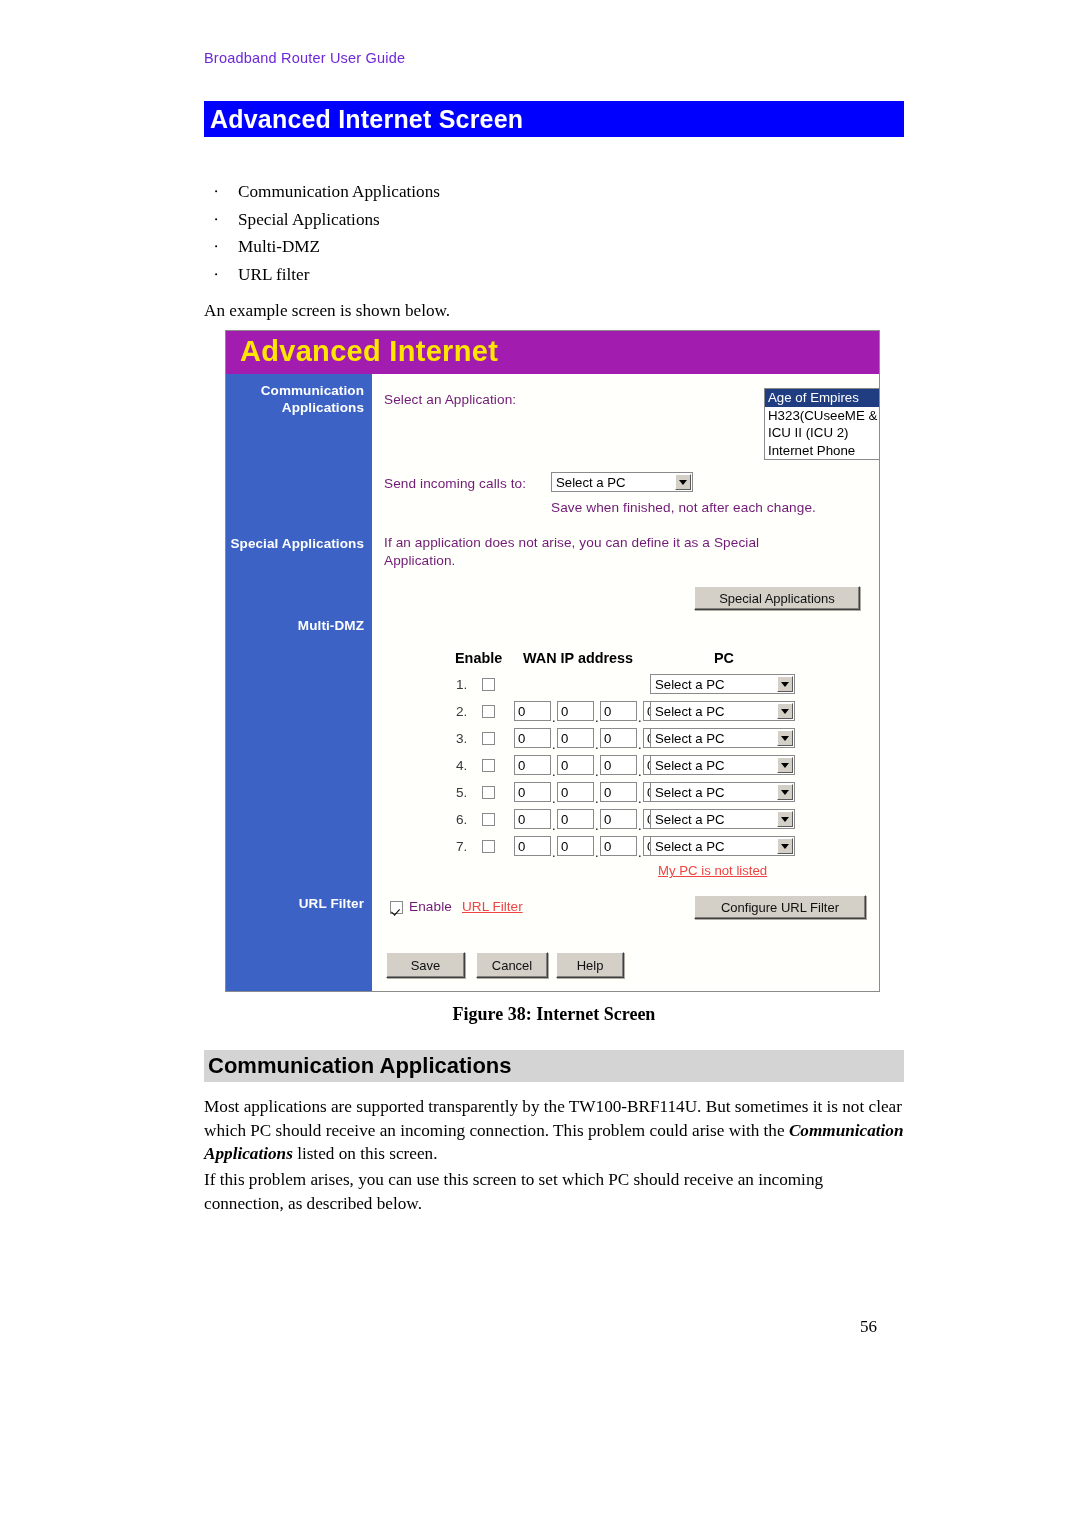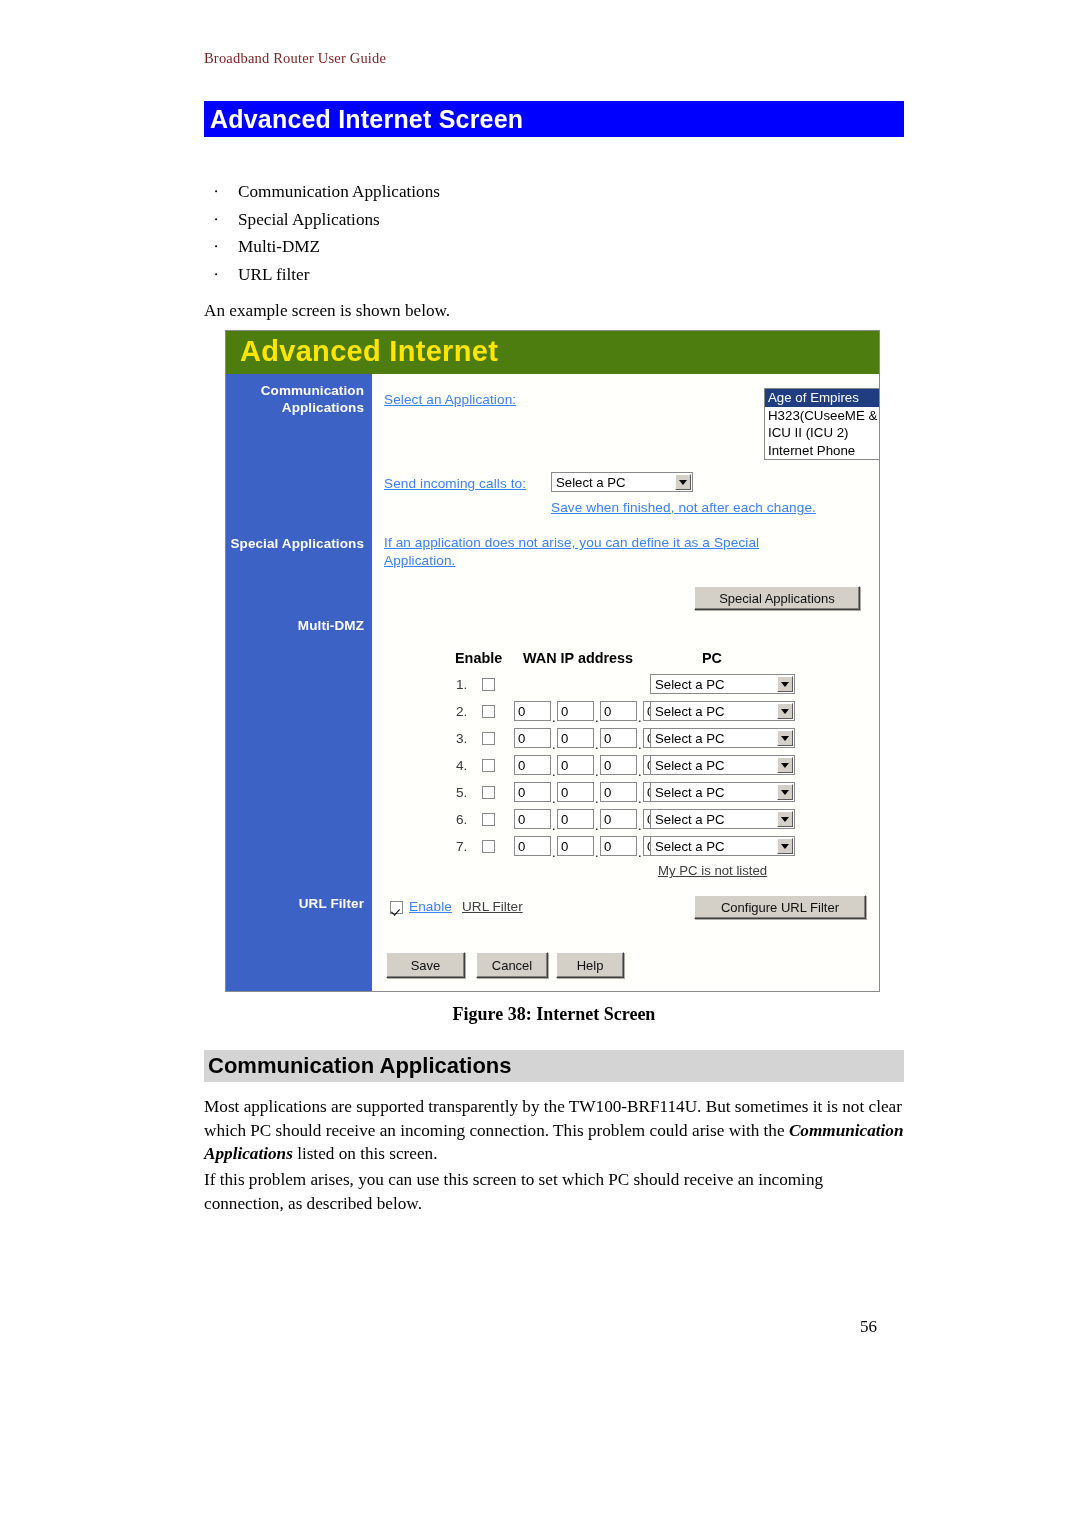--- a/index.html
+++ b/index.html
@@ -19,24 +19,24 @@
   
   .page {
     position: absolute;
     left: 0; top: 0;
     width: 1080px; height: 1528px;
   }
 
   .running-head {
     position: absolute;
     left: 204px; top: 50px;
-    font-family: Liberation Serif, serif;
+    font-family: Liberation Sans, sans-serif;
     font-size: 14.5px;
     letter-spacing: .2px;
-    color: #7f1d1d;
+    color: #6d28d9;
   }
 
   .h1-band {
     position: absolute;
     left: 204px; top: 101px;
     width: 700px; height: 36px;
     background: #0000ff;
   }
   .h1-band span {
     position: absolute;
@@ -88,21 +88,21 @@
     background: #ffffff;
     border: 1px solid #8b8b8b;
     box-sizing: border-box;
     font-family: "Liberation Sans", sans-serif;
     overflow: hidden;
   }
   .shot-title {
     position: absolute;
     left: 0; top: 0;
     width: 653px; height: 43px;
-    background: #4d7c0f;
+    background: #a21caf;
   }
   .shot-title span {
     position: absolute;
     left: 14px; top: 4px;
     font-size: 29px;
     font-weight: bold;
     color: #ffe500;
     letter-spacing: .3px;
   }
   .shot-side {
@@ -129,24 +129,23 @@
     letter-spacing: .1px;
   }
   .sl-comm { top: 8px;  width: 136px; }
   .sl-spec { top: 161px; width: 136px; }
   .sl-dmz  { top: 243px; width: 136px; }
   .sl-url  { top: 521px; width: 136px; }
 
   .ftext {
     position: absolute;
     font-size: 13.6px;
-    color: #3b82f6;
+    color: #701a75;
     line-height: 18px;
     letter-spacing: .1px;
-    text-decoration: underline;
   }
 
   
   .listbox {
     position: absolute;
     left: 392px; top: 14px;
     width: 293px; height: 72px;
     background: #ffffff;
     border: 1px solid #8a8a8a;
     box-sizing: border-box;
@@ -261,21 +260,21 @@
   }
   .row-num {
     position: absolute;
     font-size: 13.6px;
     color: #3a3a3a;
   }
 
   .link {
     position: absolute;
     font-size: 13.2px;
-    color: #404040;
+    color: #ef4444;
     text-decoration: underline;
     cursor: pointer;
   }
 
   .cap {
     position: absolute;
     left: 204px; top: 1004px;
     width: 700px;
     text-align: center;
     font-family: "Liberation Serif", serif;
@@ -379,21 +378,21 @@
       </div>
       <div class="ftext" style="left:179px; top:125px;">Save when finished, not after each change.</div>
 
       <div class="ftext" style="left:12px; top:160px;">If an application does not arise, you can define it as a Special</div>
       <div class="ftext" style="left:12px; top:178px;">Application.</div>
       <div class="btn" style="left:322px; top:212px; width:166px; height:24px;">Special Applications</div>
 
 
       <div class="dmz-hdr" style="left:83px;  top:276px;">Enable</div>
       <div class="dmz-hdr" style="left:151px; top:276px;">WAN IP address</div>
-      <div class="dmz-hdr" style="left:330px; top:276px;">PC</div>
+      <div class="dmz-hdr" style="left:342px; top:276px;">PC</div>
 
       <div class="row-num" style="left:84px; top:303px;">1.</div>
       <div class="cbx" style="left:110px; top:304px;"></div>
       <div class="combo" style="left:278px; top:300px; width:145px;">
         <span class="ctext">Select a PC</span>
         <span class="cbtn">
             <i></i>
           </span>
       </div>
 

